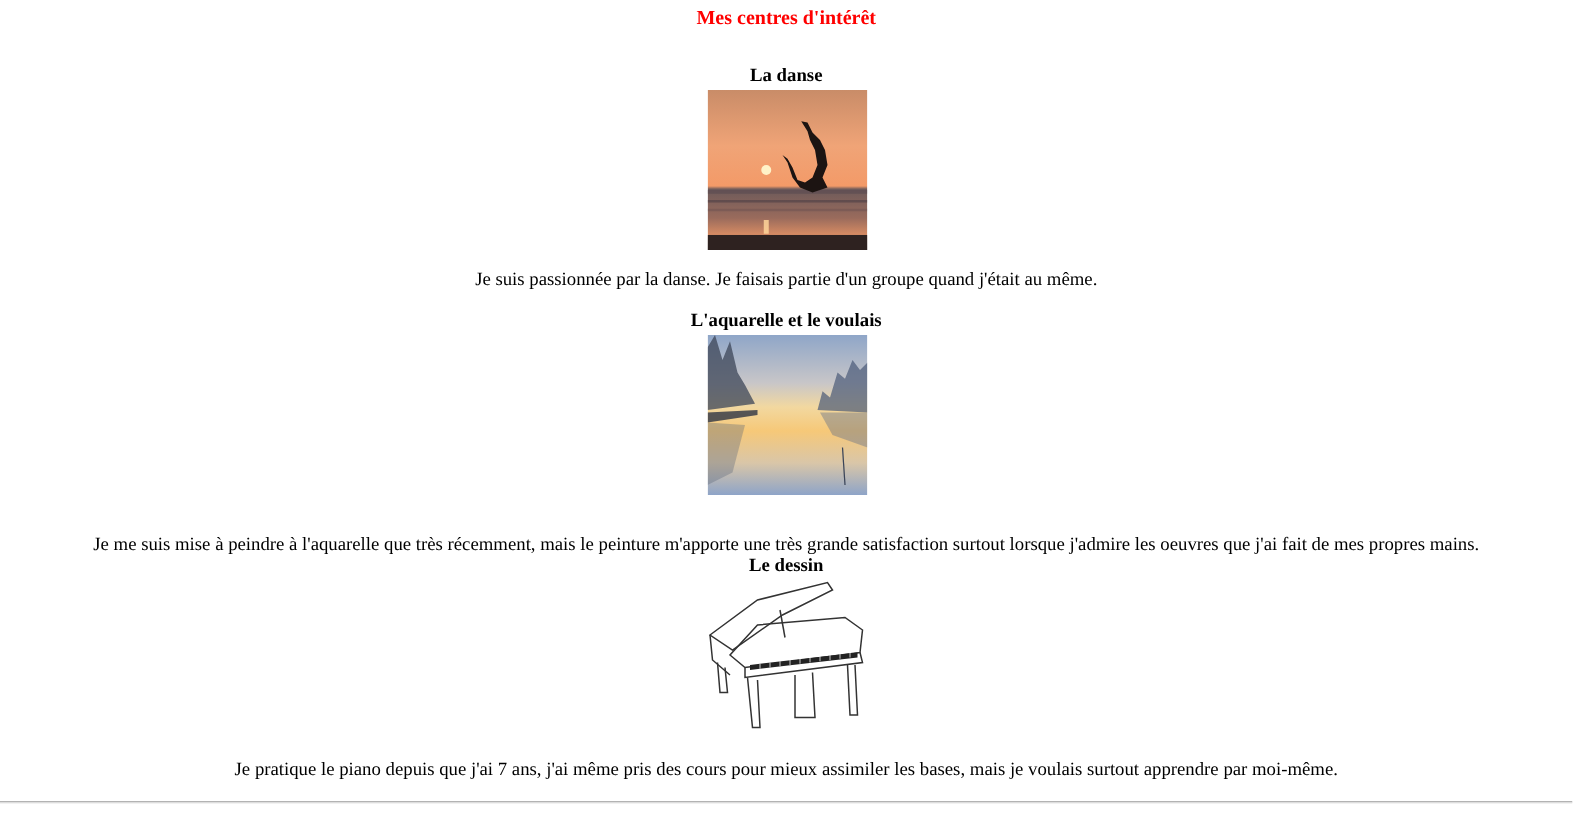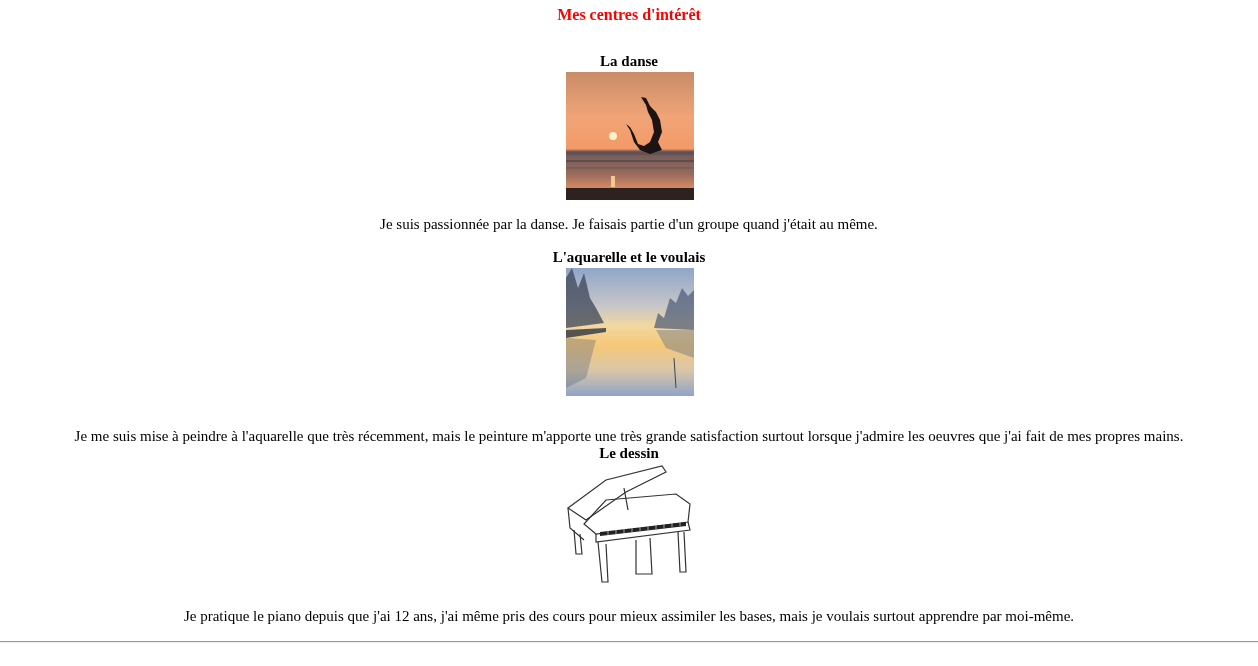--- a/index.html
+++ b/index.html
@@ -114,16 +114,16 @@
           <line x1="66" y1="64" x2="66" y2="68"></line>
         <line x1="74" y1="63" x2="74" y2="67"></line>
           <line x1="82" y1="62" x2="82" y2="66"></line>
         <line x1="90" y1="61" x2="90" y2="65"></line>
           <line x1="98" y1="60" x2="98" y2="64"></line>
         <line x1="106" y1="59" x2="106" y2="63"></line>
           <line x1="114" y1="58" x2="114" y2="62"></line>
       </g>
     </svg>
   </div>
-  <p class="para" style="top:608px;">Je pratique le piano depuis que j'ai 12 ans, j'ai même pris des cours pour mieux assimiler les bases, mais je voulais surtout apprendre par moi-même.</p>
+  <p class="para" style="top:608px;">Je pratique le piano depuis que j'ai 7 ans, j'ai même pris des cours pour mieux assimiler les bases, mais je voulais surtout apprendre par moi-même.</p>
 </div>
 
 <div class="rule"></div>
 
 </body></html>

